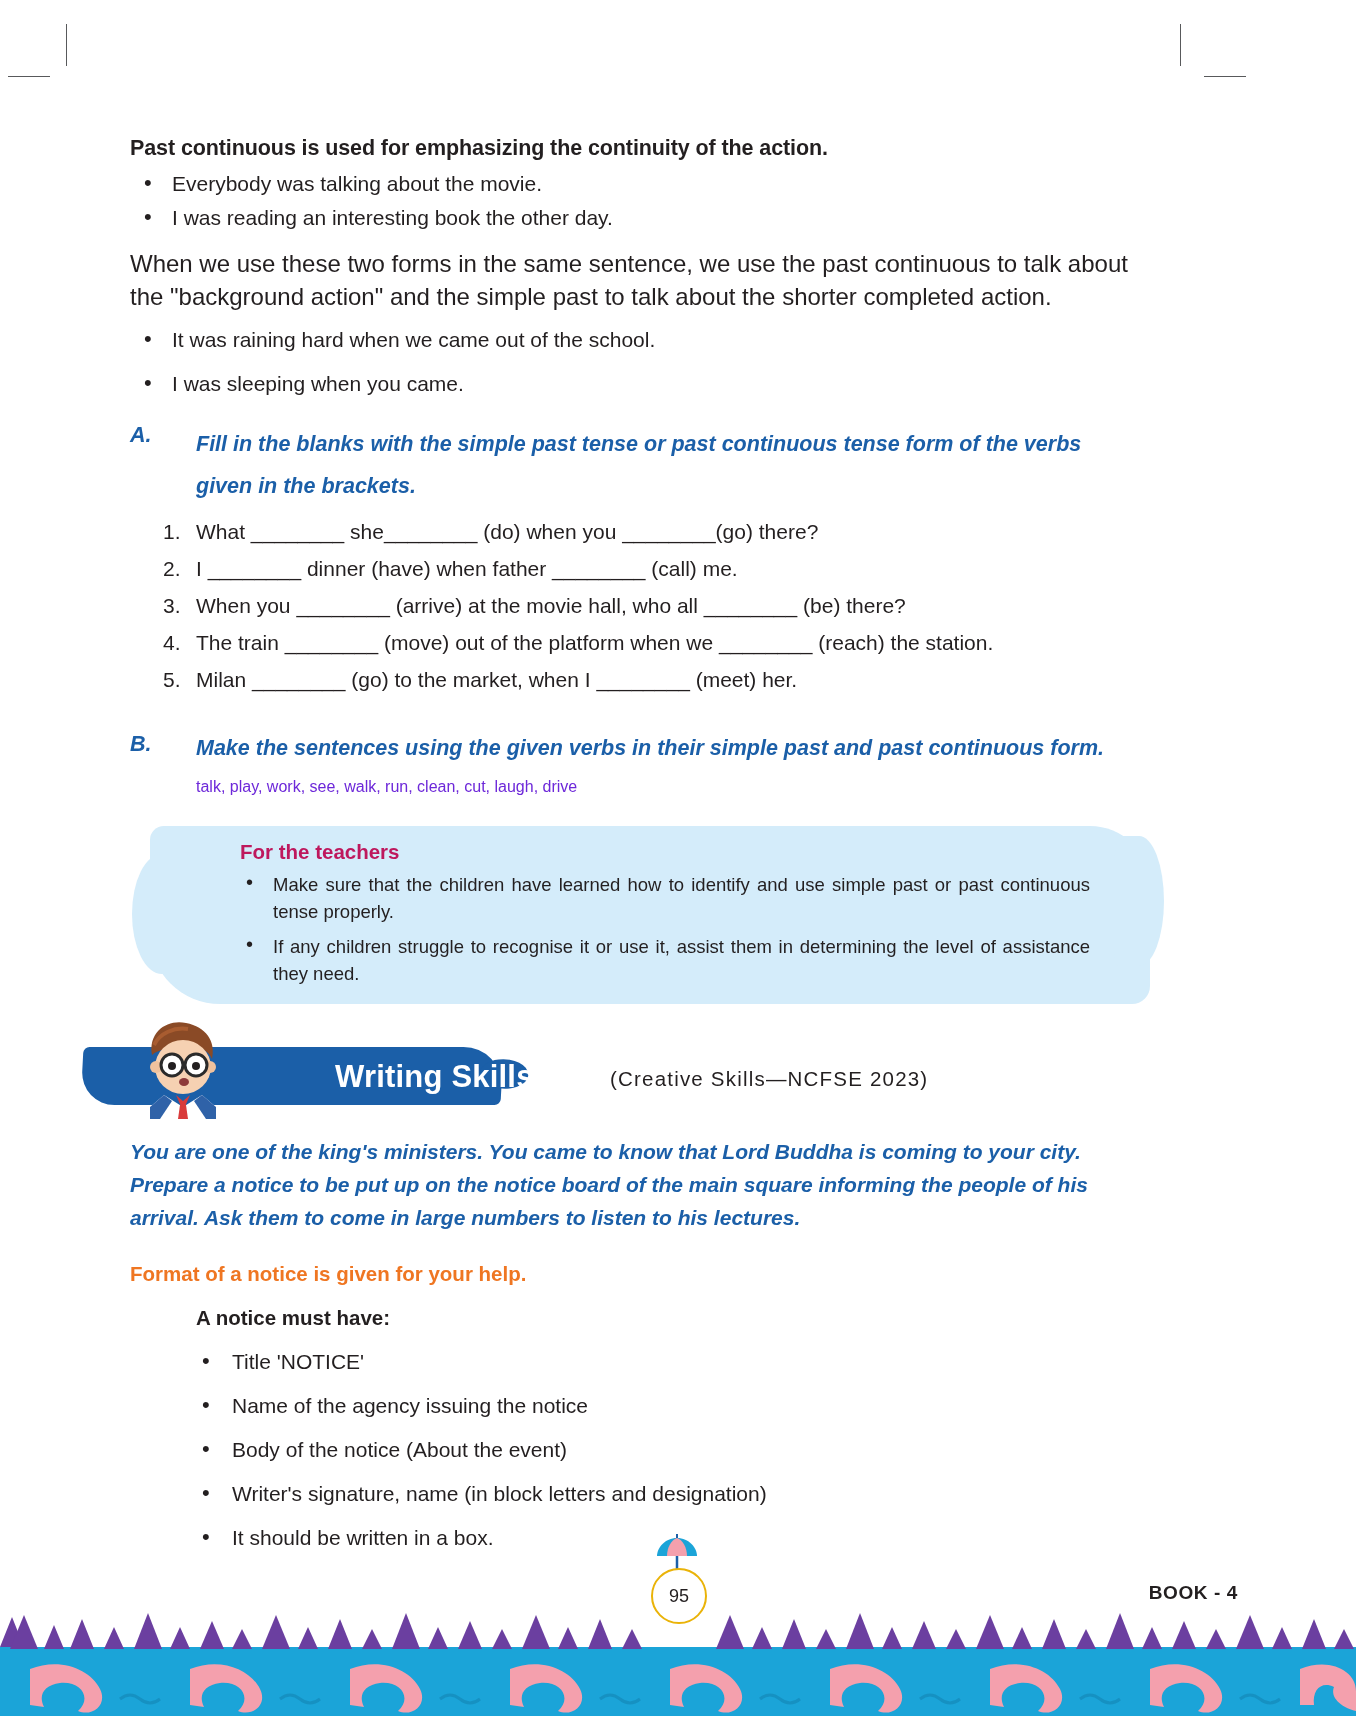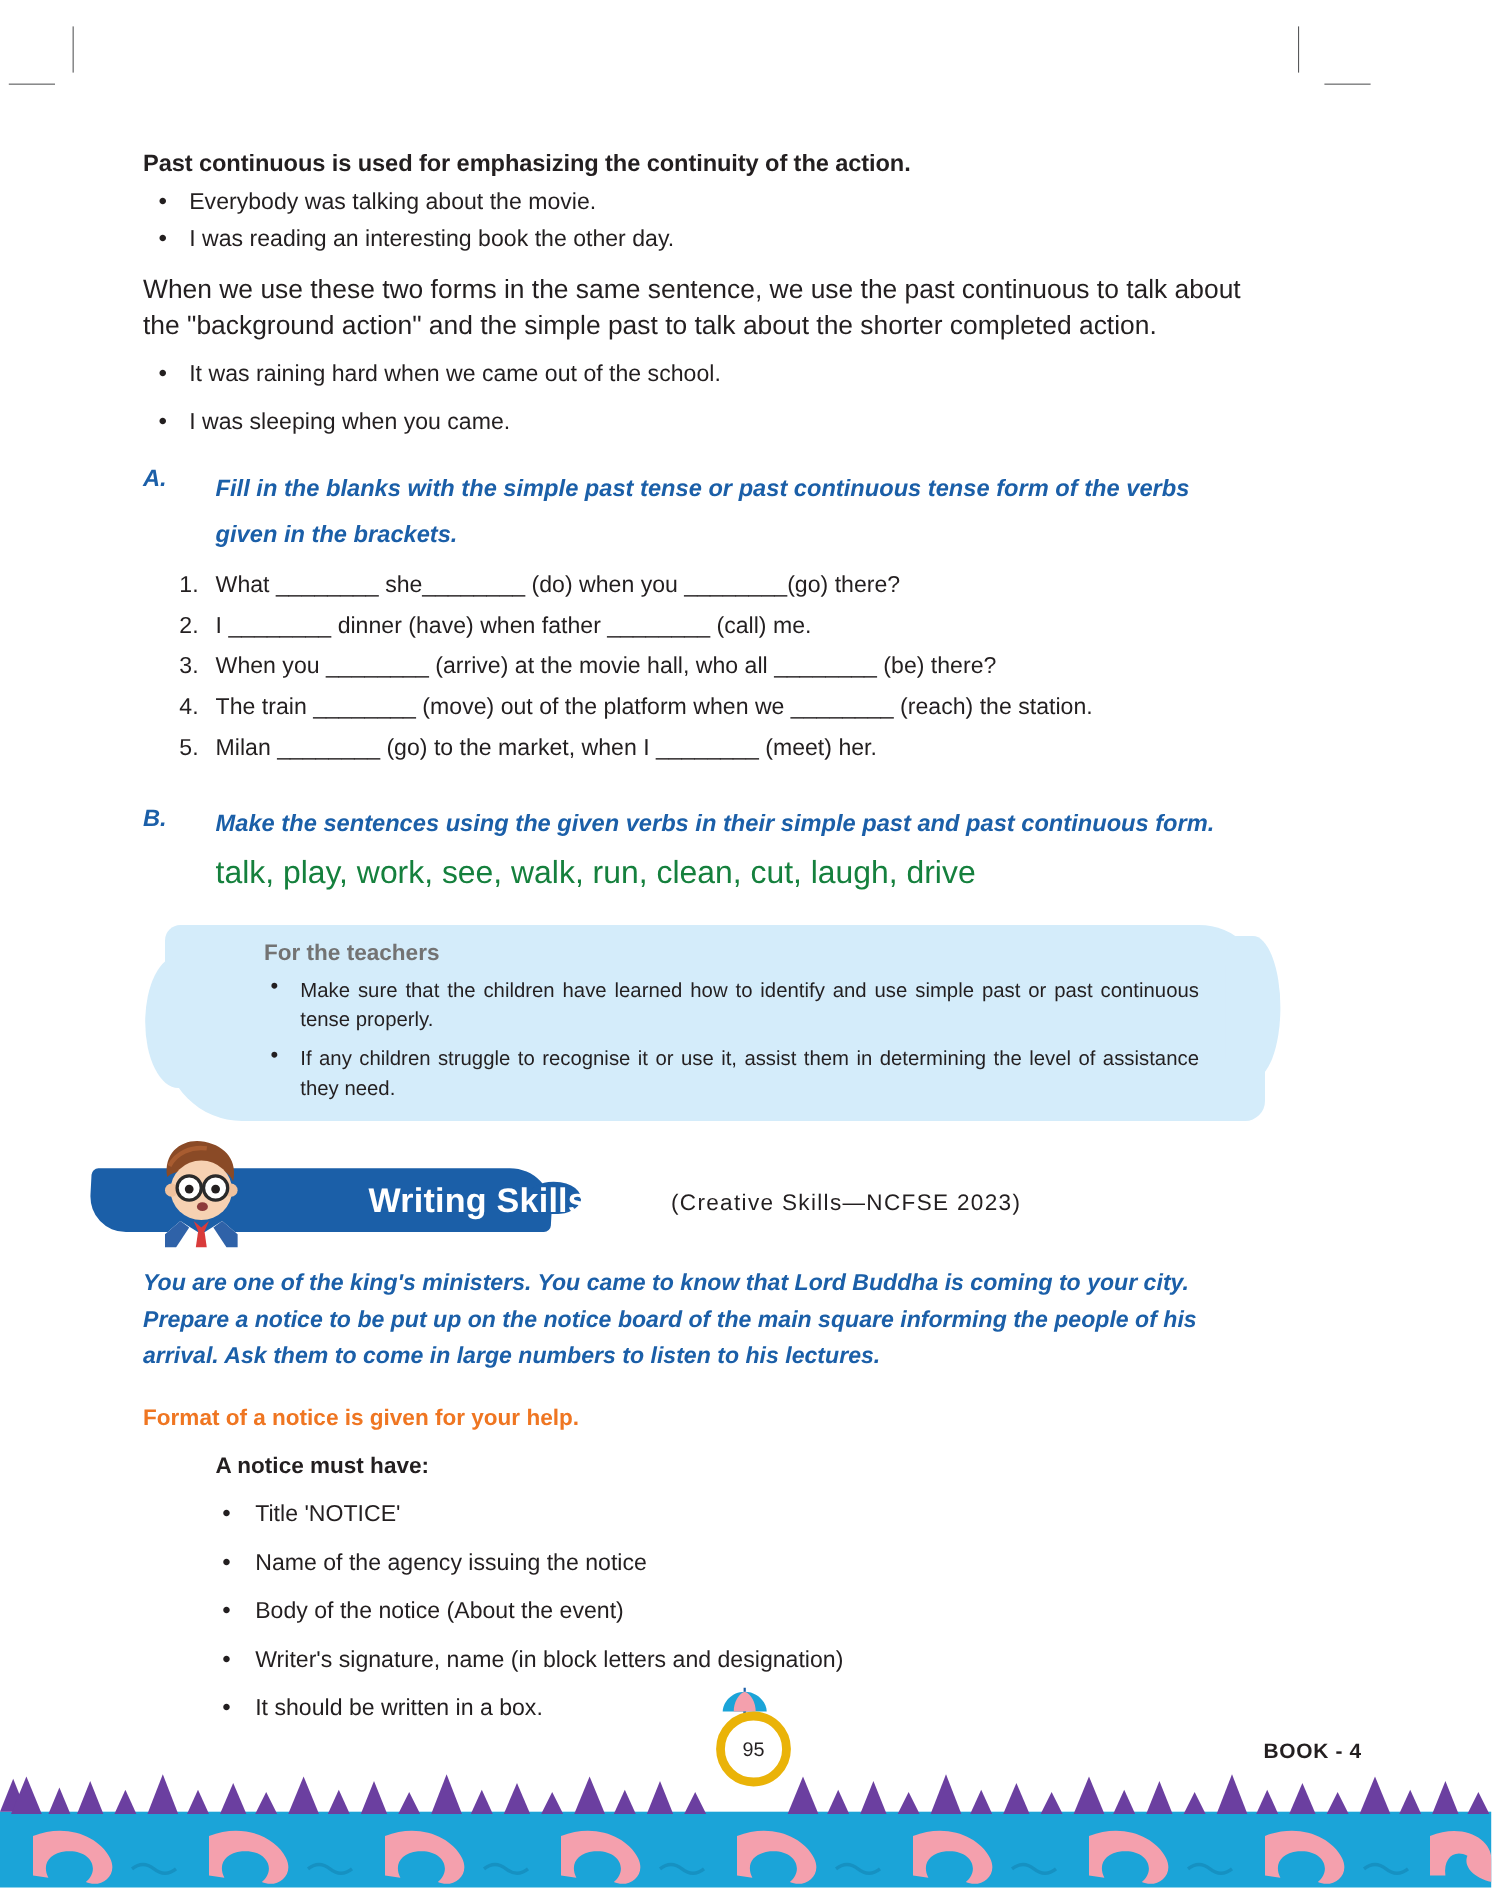--- a/index.html
+++ b/index.html
@@ -116,22 +116,22 @@
     content: counter(nl) ".";
     position: absolute;
     left: -33px;
     top: 0;
     font-size: 21px;
     color: #231f20;
   }
 
   .verbs-line {
     margin: 14px 0 0 66px;
-    font-size: 29px;
-    color: #15803d;
+    font-size: 16px;
+    color: #6d28d9;
   }
 
   
   .teacher-wrap {
     position: relative;
     margin-top: 30px;
     height: 185px;
   }
   .teacher-bg {
     position: absolute;
@@ -164,21 +164,21 @@
   }
   .teacher-inner {
     position: absolute;
     left: 110px;
     top: 14px;
     width: 850px;
   }
   .teacher-title {
     font-size: 20.5px;
     font-weight: bold;
-    color: #737373;
+    color: #be185d;
     margin-bottom: 7px;
   }
   ul.tbullets {
     list-style: none;
     margin: 0;
     padding: 0;
   }
   ul.tbullets li {
     position: relative;
     padding-left: 33px;
@@ -311,21 +311,21 @@
     color: #231f20;
   }
   .page-badge {
     position: absolute;
     left: 651px;
     bottom: 108px;
     width: 52px;
     height: 52px;
     border-radius: 50%;
     background: #ffffff;
-    border: 8px solid #eab308;
+    border: 2px solid #eab308;
     color: #231f20;
     font-size: 18px;
     display: flex;
     align-items: center;
     justify-content: center;
     z-index: 6;
   }
   .umbrella {
     position: absolute;
     left: 655px;

